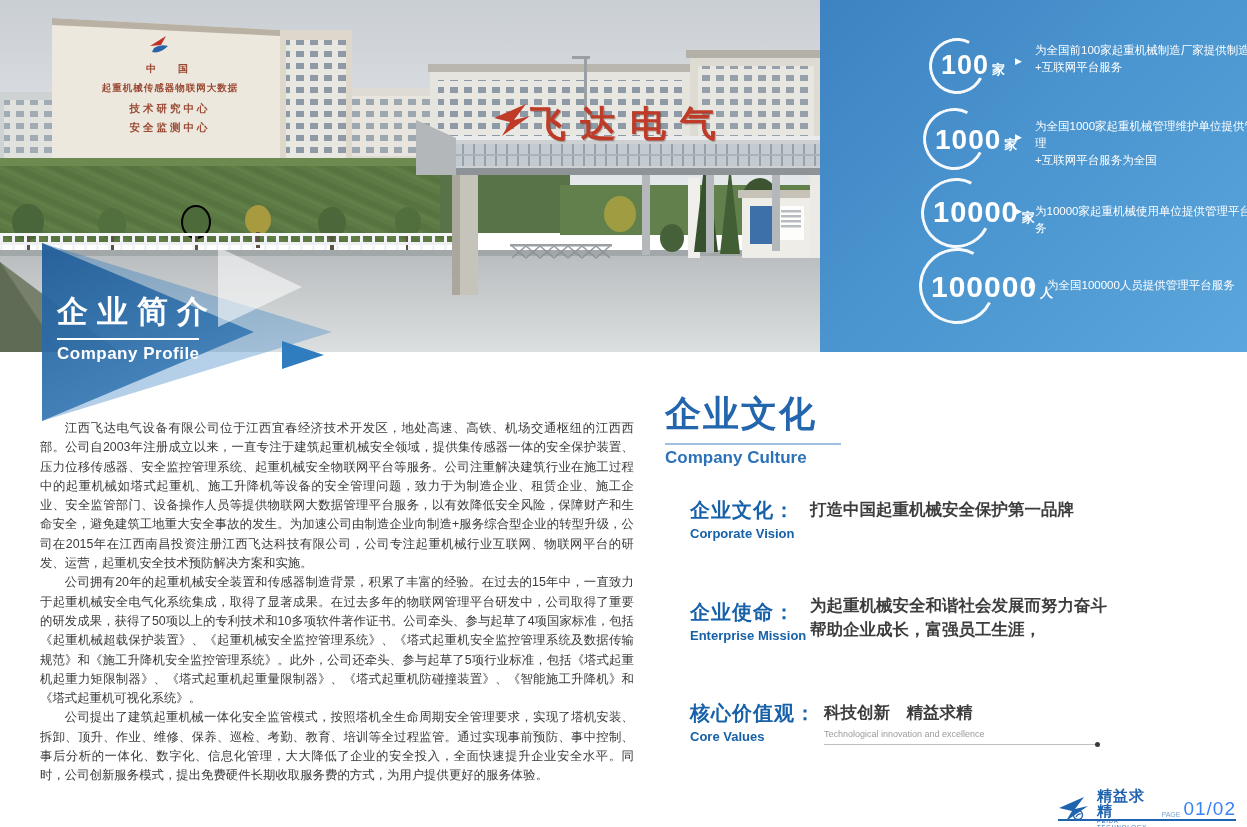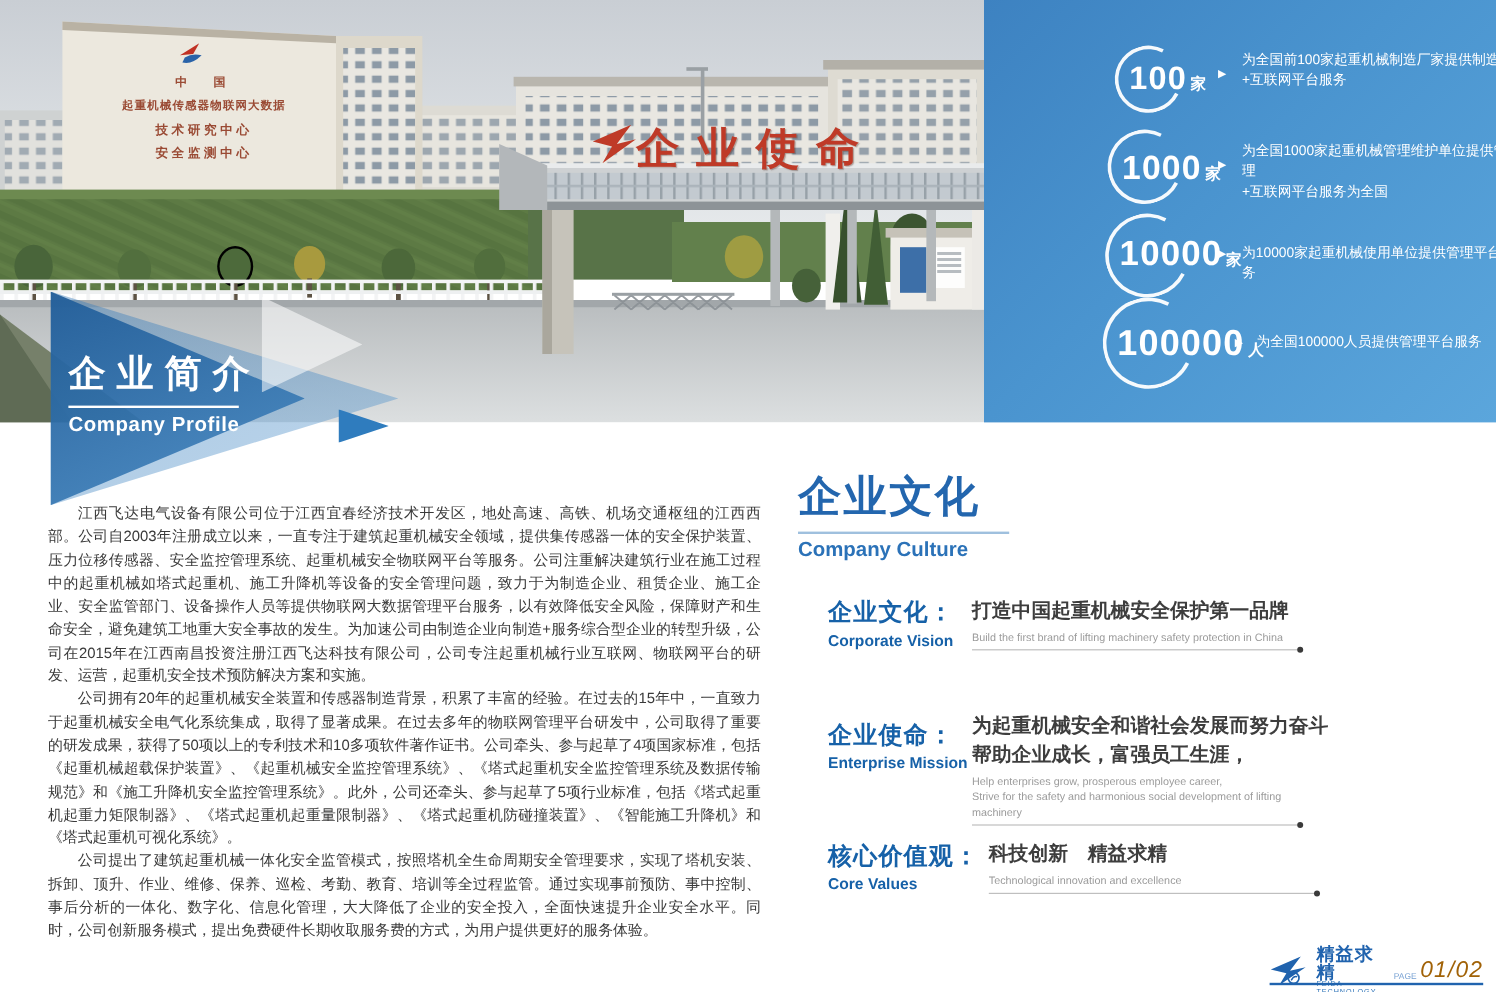--- a/index.html
+++ b/index.html
@@ -68,21 +68,21 @@
                    border-radius:50%; background:#3a3a3a; }
 
   
   .footer { position:absolute; left:1058px; top:788px; width:178px; }
   .footer-line { position:absolute; left:0; top:31px; width:178px; height:2px; background:#2063ae; }
   .footer-inner { display:flex; align-items:center; }
   .f-logo { flex:0 0 auto; margin-right:5px; }
   .f-name .zh { font-size:15px; font-weight:bold; color:#2063ae; letter-spacing:1px; line-height:15px; }
   .f-name .en { font-size:6px; color:#2f74b8; letter-spacing:0.8px; }
   .f-page-label { font-size:7px; color:#7aa3d4; margin:10px 3px 0 8px; }
-  .f-page-num { font-size:19px; color:#a16207; letter-spacing:1px;font-style:italic; }
+  .f-page-num { font-size:19px; color:#3b82f6; letter-spacing:1px; }
 </style>
 </head>
 <body>
 
 <div class="page">
 
   <div class="photo">
     <svg width="820" height="352" viewBox="0 0 820 352">
       <defs>
         <linearGradient id="sky" x1="0" y1="0" x2="0" y2="1">
@@ -207,21 +207,21 @@
     <div class="building-sign">
       <div class="bs1">中　国</div>
       <div class="bs2">起重机械传感器物联网大数据</div>
       <div class="bs3">技术研究中心</div>
       <div class="bs4">安全监测中心</div>
     </div>
 
     <svg class="bridge-logo" width="42" height="36" viewBox="0 0 42 36">
       <path d="M2 16 L34 2 L22 18 L38 14 L10 34 L18 20 Z" fill="#bf3a27"></path>
     </svg>
-    <div class="bridge-sign">企业使命</div>
+    <div class="bridge-sign">飞达电气</div>
   </div>
 
   <div class="stats">
 
     <div class="stat-row" style="top:0; height:96px;">
       <div class="stat-circle" style="left:78px; top:38px; width:56px; height:56px;"></div>
       <div class="stat-num-wrap" style="left:90px; top:50px; font-size:27px;">
         <span class="stat-num">100</span><span class="stat-unit">家</span>
       </div>
       <div class="stat-arrow" style="top:56px;">▶</div>
@@ -289,38 +289,31 @@
     <div class="en">Company Culture</div>
   </div>
 
   <div class="cul-row" style="top:497px;">
     <div class="cul-label">
       <div class="zh">企业文化：</div>
       <div class="en">Corporate Vision</div>
     </div>
     <div class="cul-content">
       <div class="zh">打造中国起重机械安全保护第一品牌</div>
-      <div class="cul-en">
-        <div>Build the first brand of lifting machinery safety protection in China</div>
-      </div>
     </div>
   </div>
 
   <div class="cul-row" style="top:593px;">
     <div class="cul-label" style="margin-top:6px;">
       <div class="zh">企业使命：</div>
       <div class="en">Enterprise Mission</div>
     </div>
     <div class="cul-content">
       <div class="zh">为起重机械安全和谐社会发展而努力奋斗</div>
       <div class="zh">帮助企业成长，富强员工生涯，</div>
-      <div class="cul-en">
-        <div>Help enterprises grow, prosperous employee career,</div>
-        <div>Strive for the safety and harmonious social development of lifting machinery</div>
-      </div>
     </div>
   </div>
 
   <div class="cul-row" style="top:700px;">
     <div class="cul-label">
       <div class="zh">核心价值观：</div>
       <div class="en">Core Values</div>
     </div>
     <div class="cul-content" style="left:134px;">
       <div class="zh">科技创新　精益求精</div>

